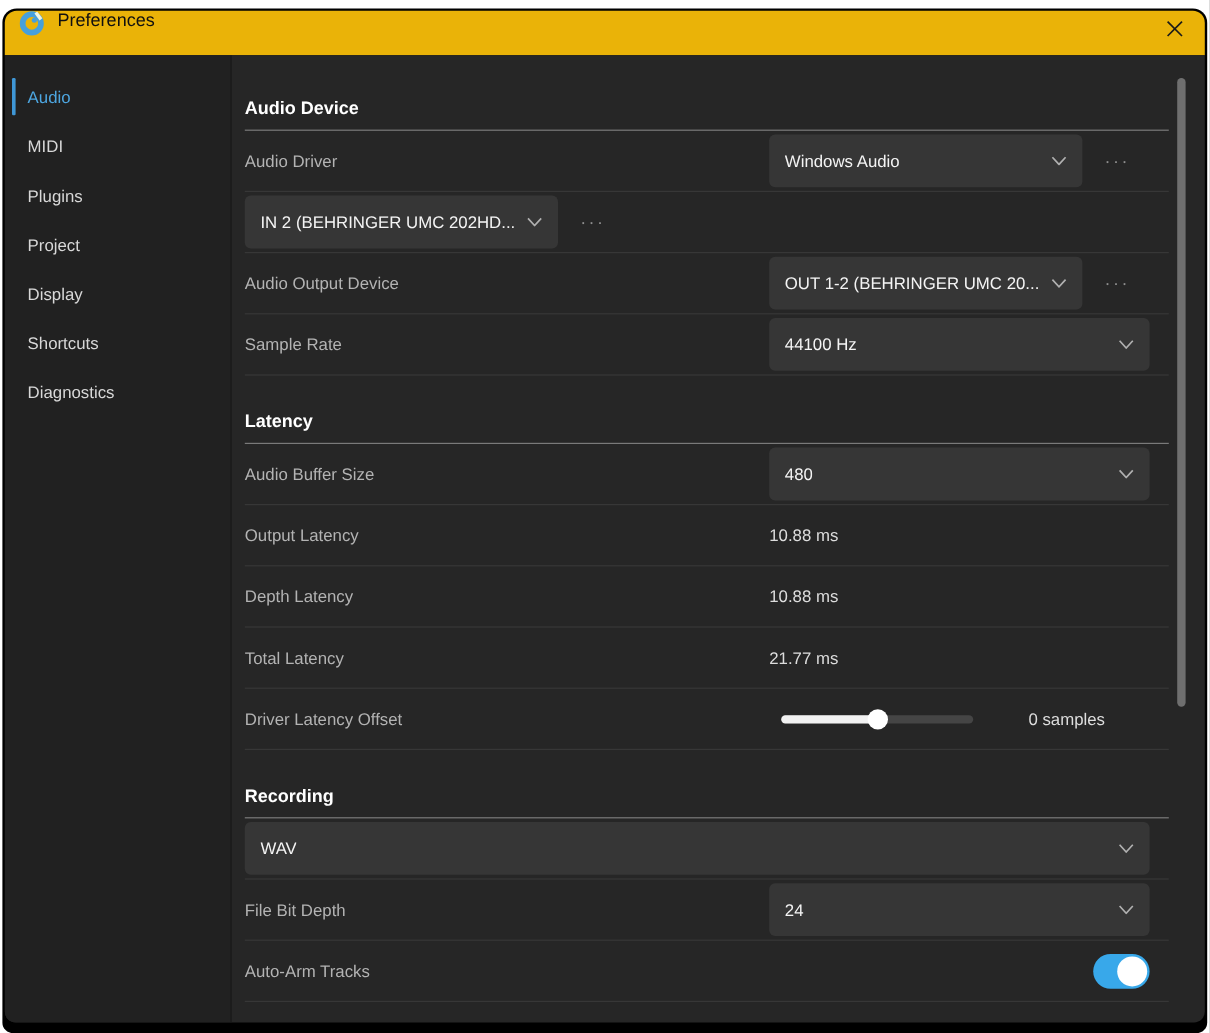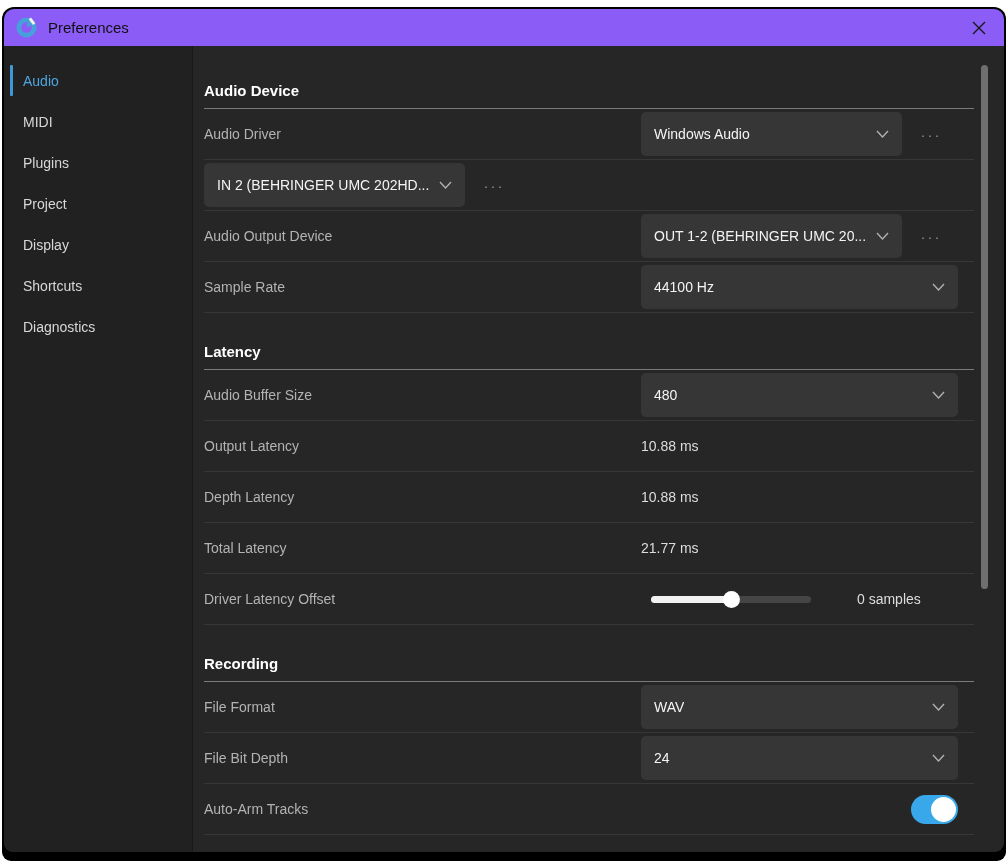--- a/index.html
+++ b/index.html
@@ -10,23 +10,23 @@
     overflow: hidden;
   }
   .frame {
     position: absolute; left: 2px; top: 7px;
     width: 1004px; height: 854px;
     background: #000000;
     border-radius: 12px 12px 9px 9px;
   }
   .titlebar {
     position: absolute; left: 2px; top: 2px; right: 2px; height: 37px;
-    background: #8b5cf6;
+    background: #eab308;
     border-radius: 10px 10px 0 0;
-    display: flex; align-items: center;
+    display: flex; 
     padding: 0 10px 0 12px;
   }
   .logo { width: 21px; height: 21px; margin-right: 11px; flex: 0 0 auto; }
   .window-title { font-size: 15px; color: #101010; }
   .close-btn {
     margin-left: auto; width: 30px; height: 30px;
     display: flex; align-items: center; justify-content: center;
     cursor: default;
   }
   .body {
@@ -281,21 +281,20 @@
             </div>
             <span class="slider-value">0 samples</span>
           </div>
         </div>
       </div>
 
       <div class="section">
         <div class="section-title">Recording</div>
 
         <div class="row">
-          <div class="row-label">File Format</div>
           <div class="ctrl">
             <div class="select wide">
               <span class="sel-value">WAV</span>
               <svg class="chev" width="13" height="8" viewBox="0 0 13 8">
                   <polyline points="1,1 6.5,7 12,1" fill="none" stroke="#b0b0b0" stroke-width="1.4"></polyline>
                 </svg>
             </div>
           </div>
         </div>
 

